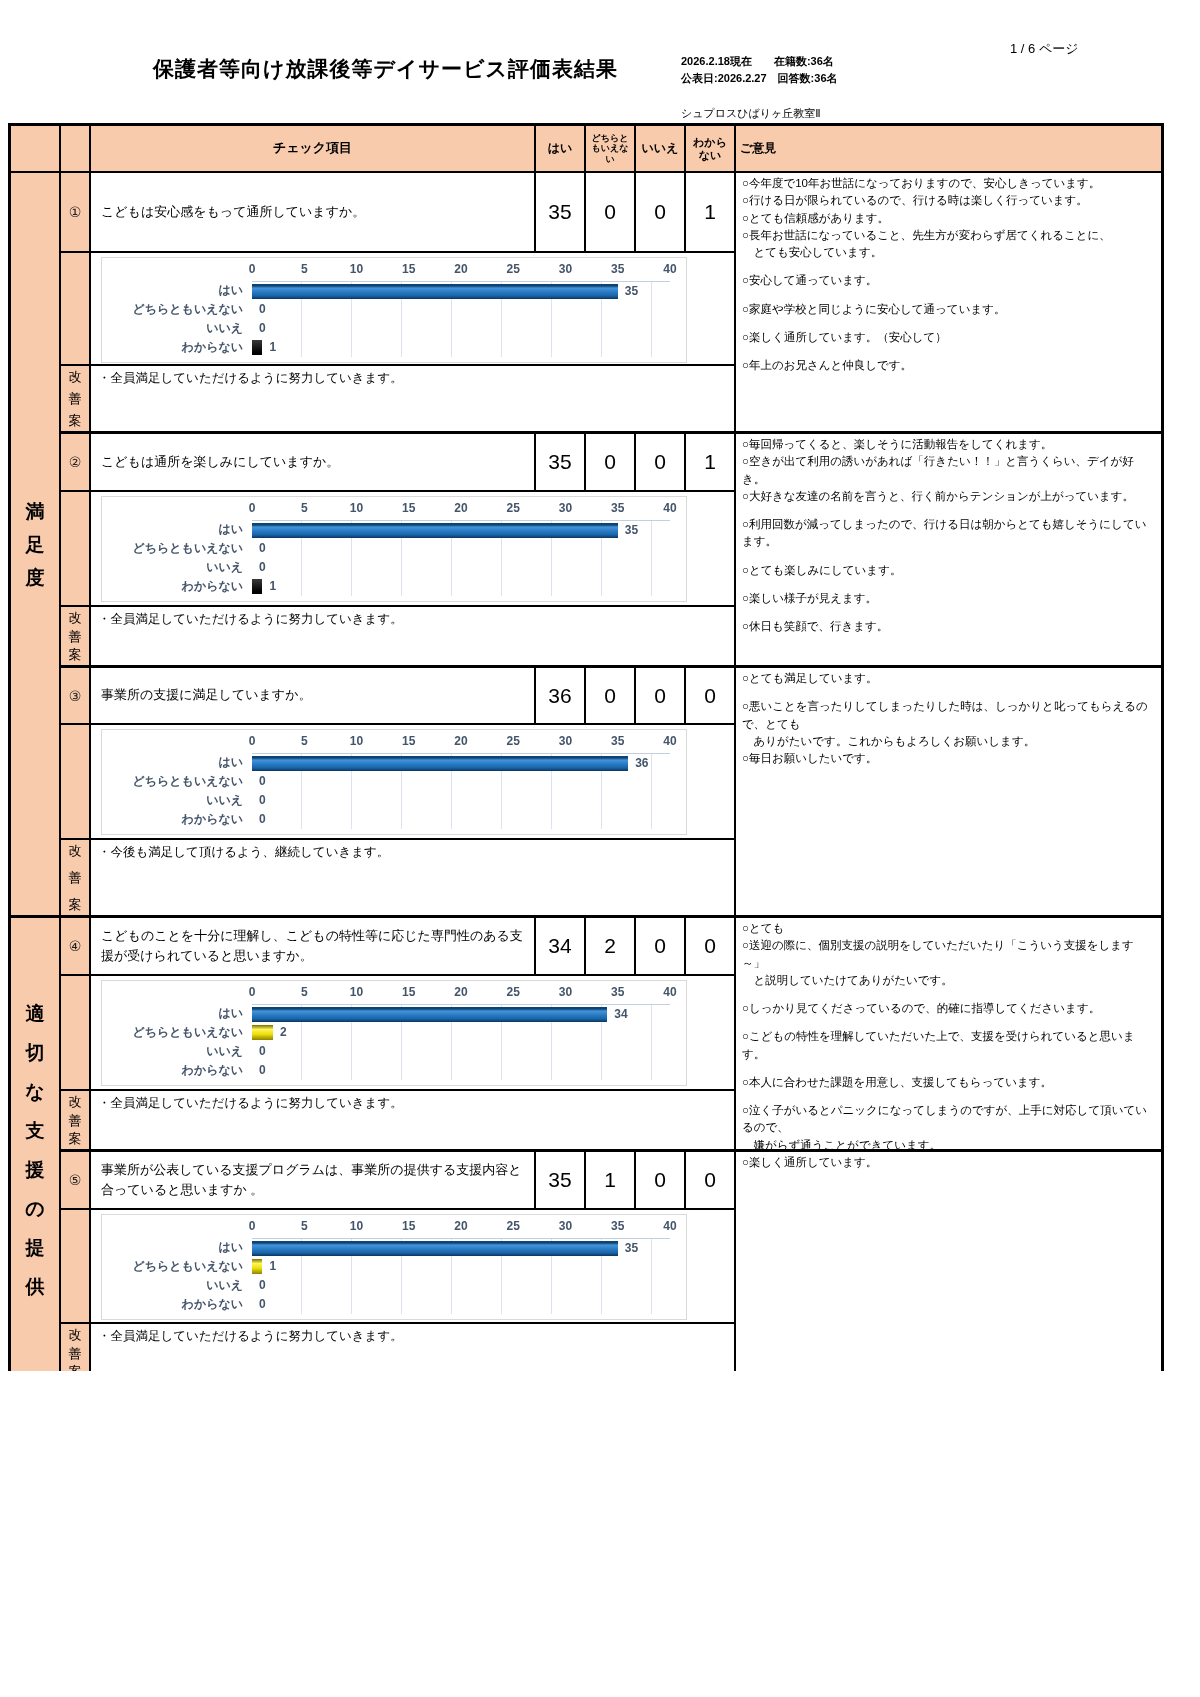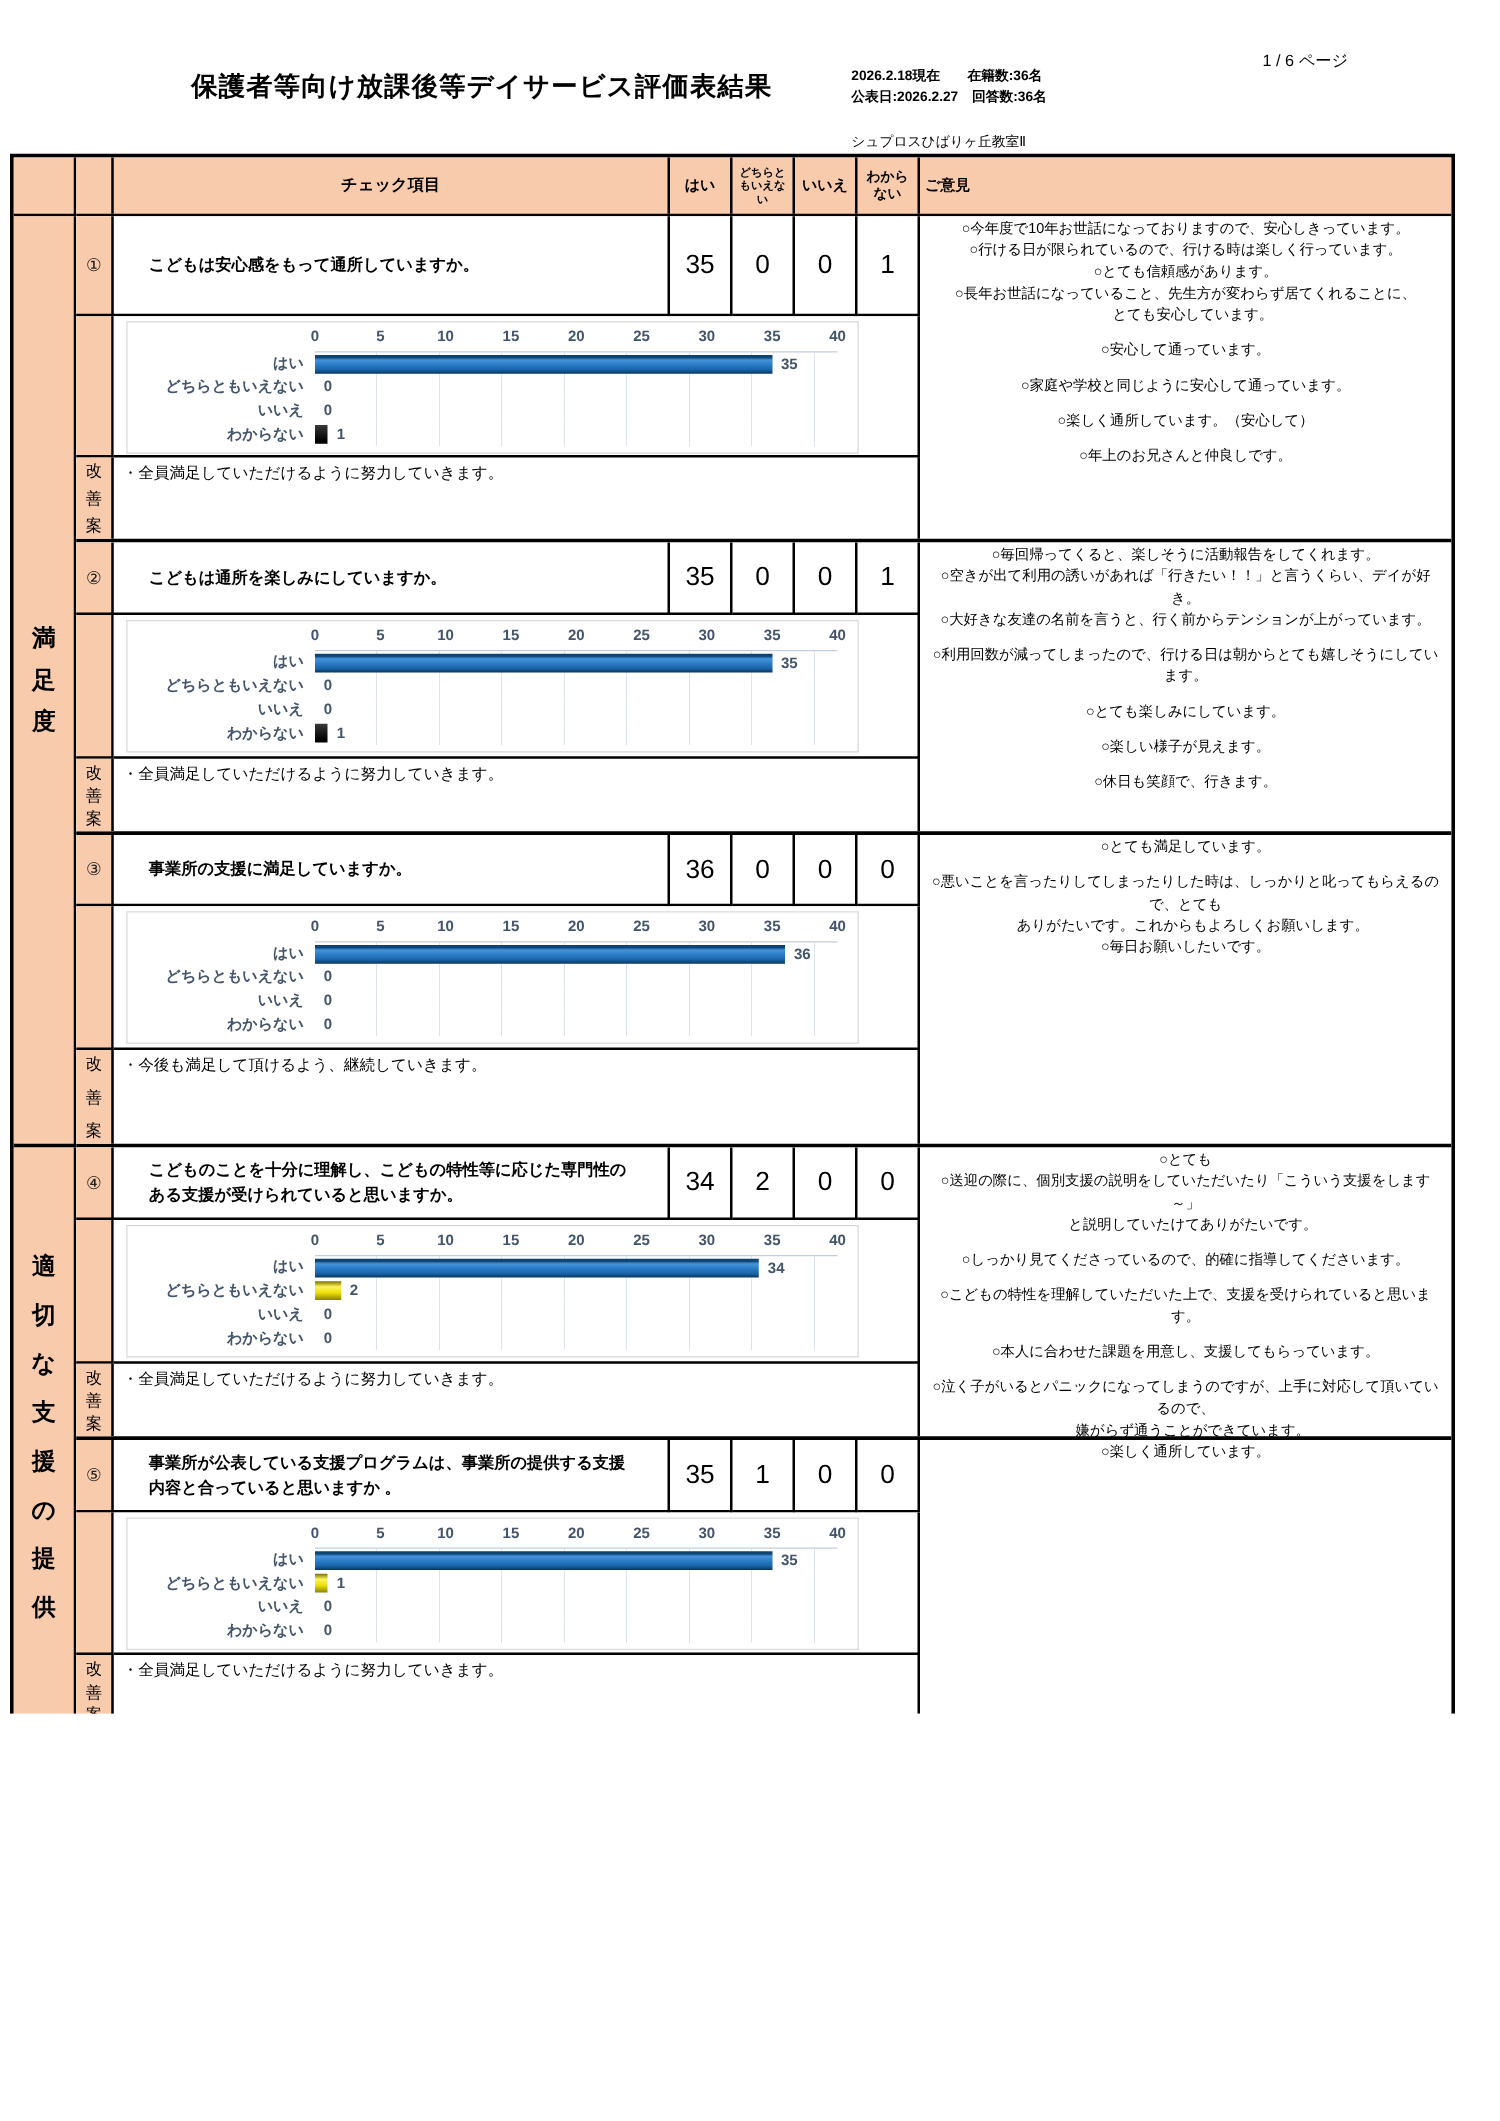--- a/index.html
+++ b/index.html
@@ -35,29 +35,29 @@
   .h-comment{font-size:12px;justify-content:flex-start;padding-left:4px;border-right:0;}
 
   .item{grid-column:2;display:grid;grid-template-columns:30px 445px 50px 50px 50px 50px 1fr;
       background:#fff;border-bottom:3px solid #000;}
   .item.last{border-bottom:0;}
   .cell{border-right:2px solid #000;border-bottom:2px solid #000;box-sizing:border-box;}
   .no-bb{border-bottom:0!important;}
   .no-br{border-right:0!important;}
   .orange{background:#F8CBAD;}
   .numcell{display:flex;align-items:center;justify-content:center;font-size:14px;color:#222;}
-  .qcell{display:flex;align-items:center;font-size:13px;font-weight:700;line-height:1.55;padding:4px 28px;}
+  .qcell{display:flex;align-items:center;font-size:13px;font-weight:400;line-height:1.55;padding:4px 10px;}
   .countcell{display:flex;align-items:center;justify-content:center;font-size:21px;}
   .chartcell{background:#fff;}
   .klabel{display:flex;flex-direction:column;align-items:center;justify-content:space-between;
       padding:4px 0;font-size:13px;line-height:1;}
   .ktext{font-size:12.5px;padding:3px 7px;line-height:1.5;}
   .commentcell{padding:2px 6px;font-size:11.5px;line-height:1.5;}
   .cblock{margin-top:11px;} .cblock:first-child{margin-top:0;}
-  .cblock div{white-space:pre-wrap;text-align:center;}
+  .cblock div{white-space:pre-wrap;}
 
   
   .chart-box{width:586px;margin:4px 0 0 10px;border:1px solid #d9d9d9;background:#fff;
       padding:3px 0 5px 0;box-sizing:border-box;}
   .arow,.brow{display:flex;}
   .arow{height:20px;} .brow{height:19px;}
   .clabel{width:150px;text-align:right;padding-right:9px;box-sizing:border-box;
       font-size:12px;font-weight:600;color:#44546A;line-height:19px;white-space:nowrap;}
   .aplot,.bplot{width:418px;position:relative;box-sizing:border-box;}
   .bplot{background-image:repeating-linear-gradient(90deg,transparent 0,transparent 49px,#dce3ef 49px,#dce3ef 50px);}

